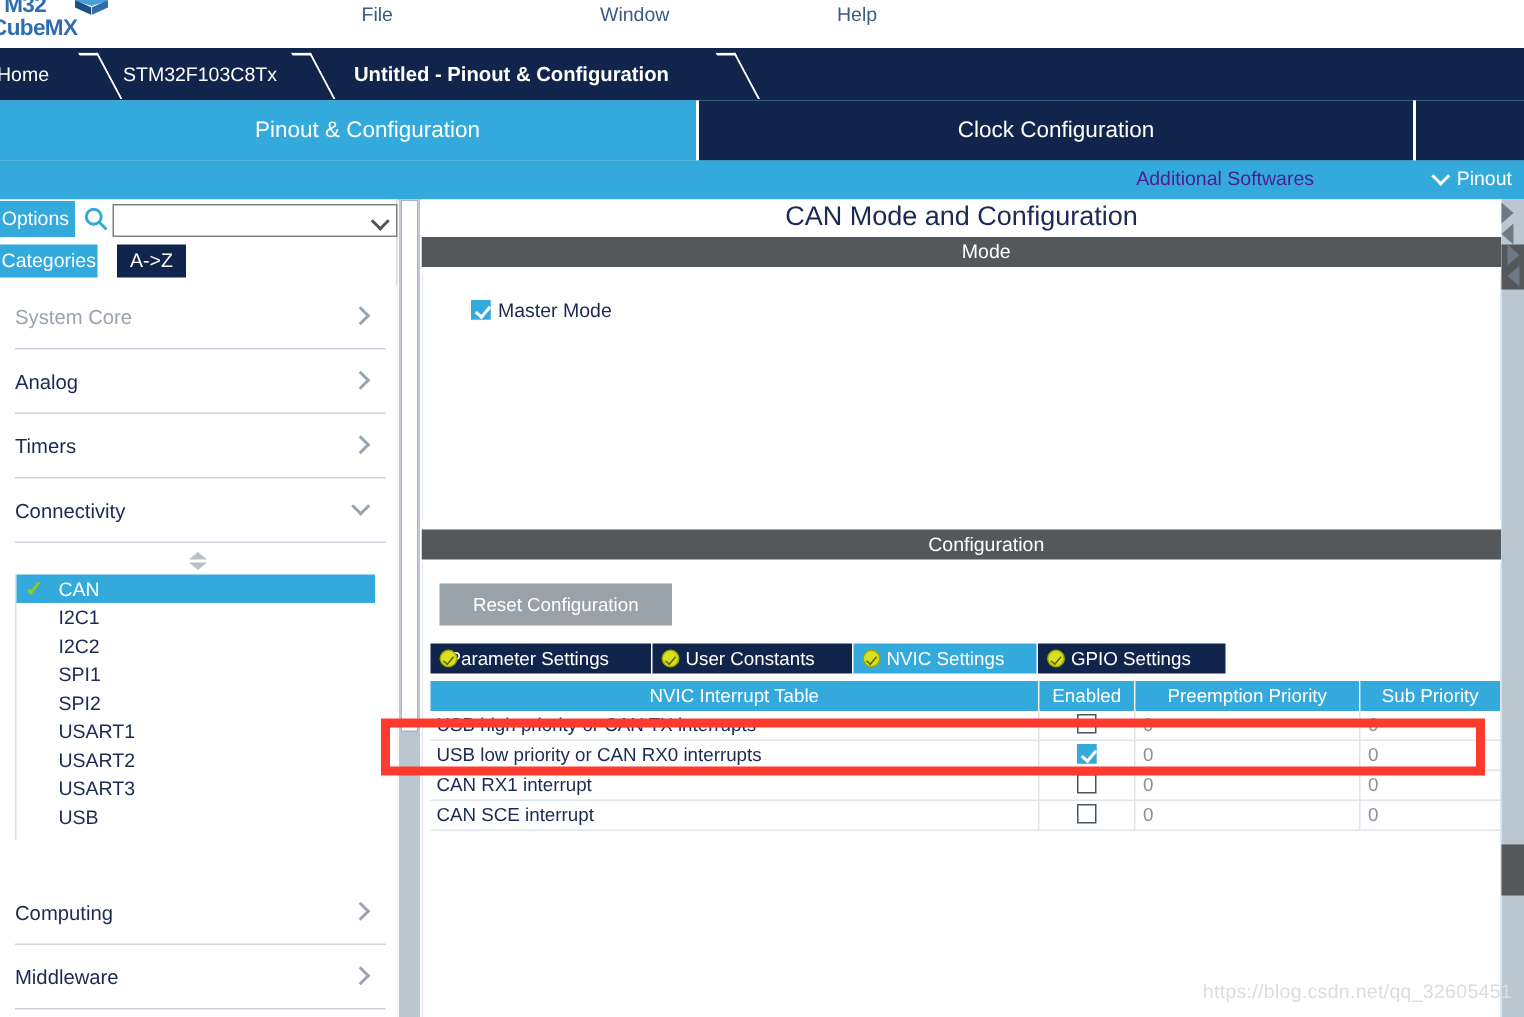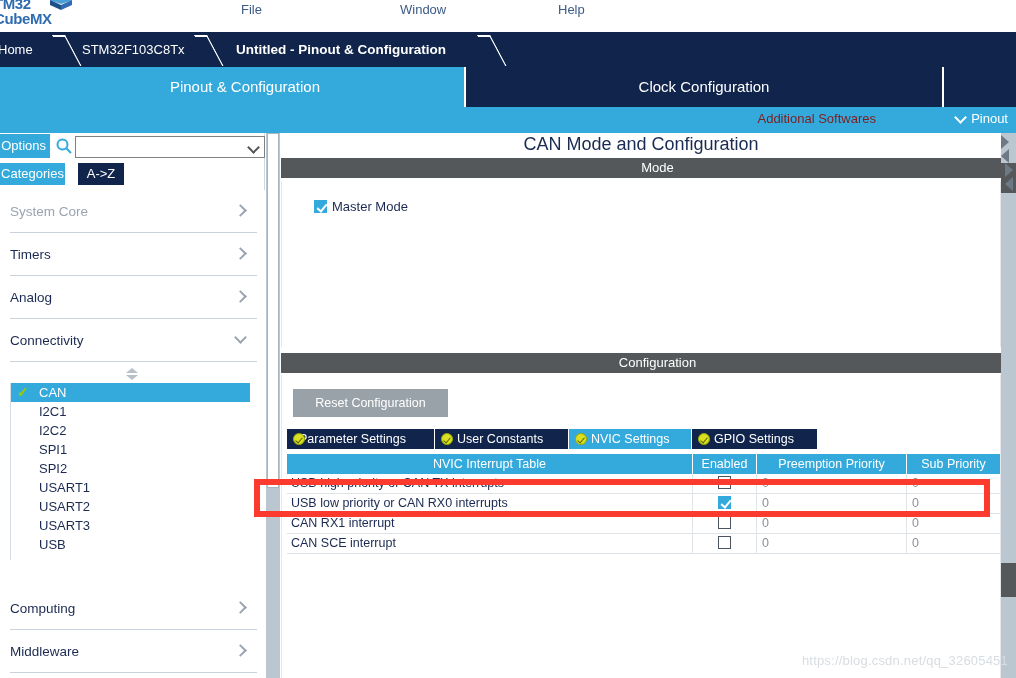--- a/index.html
+++ b/index.html
@@ -87,21 +87,21 @@
   .tab.active { background: #34aadc; padding-left: 24px; }
   .tab-sep { position:absolute; top:0; width:2px; height:40px; background:#ffffff; }
 
   
   .subbar {
     position: absolute; left: 0; top: 107px; width: 1016px; height: 26px;
     background: #34aadc;
   }
   .subbar .addsw {
     position: absolute; right: 140px; top: 4px;
-    color: #7f1d1d; font-size: 13px;
+    color: #4c1d95; font-size: 13px;
   }
   .subbar .pinout {
     position: absolute; right: 8px; top: 4px;
     color: #ffffff; font-size: 13px;
   }
   .chev {
     display: inline-block; width: 9px; height: 9px;
     border-right: 2px solid #ffffff; border-bottom: 2px solid #ffffff;
     transform: rotate(45deg); margin-right: 6px; vertical-align: 1px;
   }
@@ -404,25 +404,25 @@
       <div class="cattab sel" style="left:-10px;width:75px;padding-left:10px;">Categories</div>
       <div class="cattab unsel" style="left:78px;width:46px;">A-&gt;Z</div>
     </div>
 
     <div class="catlist">
       <div class="catrow dim">
         <span>System Core</span>
         <span class="cat-chevron"></span>
       </div>
       <div class="catrow">
+        <span>Analog</span>
+        <span class="cat-chevron"></span>
+      </div>
+      <div class="catrow">
         <span>Timers</span>
-        <span class="cat-chevron"></span>
-      </div>
-      <div class="catrow">
-        <span>Analog</span>
         <span class="cat-chevron"></span>
       </div>
       <div class="catrow">
         <span>Connectivity</span>
         <span class="cat-chevron down"></span>
       </div>
 
       <div class="periph-wrap" style="top:176px;">
         <div class="scroll-updown">
           <span class="uptri"></span>

